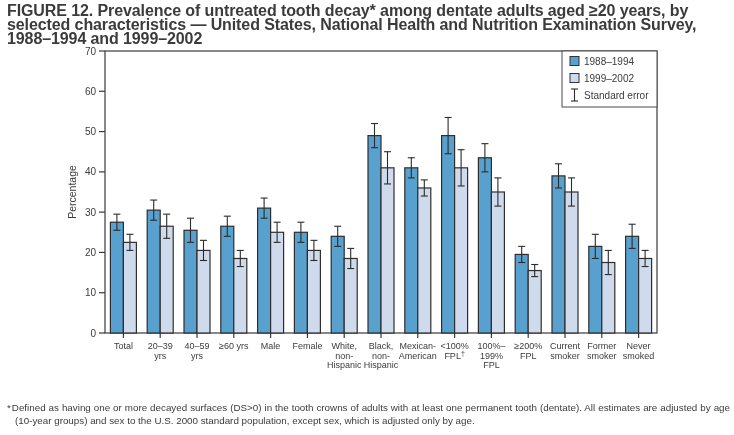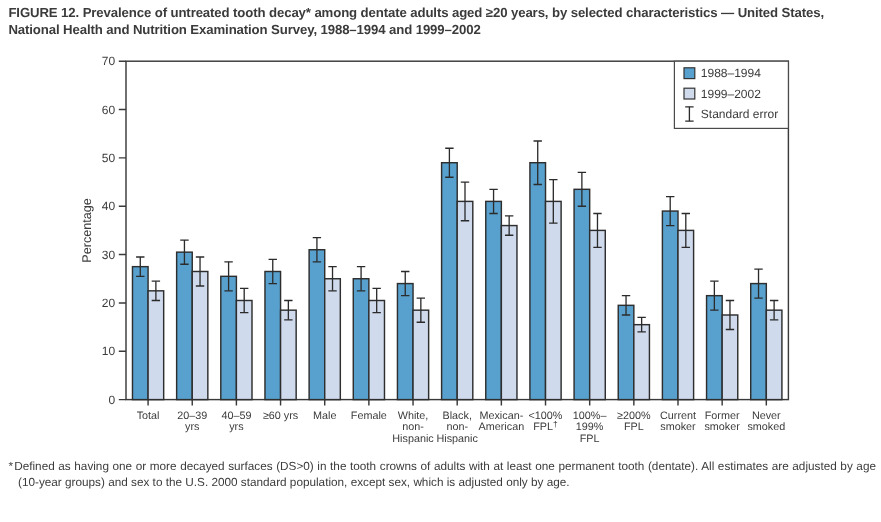--- a/index.html
+++ b/index.html
@@ -2,26 +2,26 @@
 <html><head>
 <meta charset="utf-8">
 <style>
   html,body{margin:0;padding:0;}
   body{
     width:734px;height:435px;background:#ffffff;position:relative;overflow:hidden;
     font-family:"Liberation Sans",sans-serif;
   }
   .title{
     position:absolute;left:7px;top:4px;width:723px;
-    font-size:11px;font-weight:bold;line-height:14px;color:#3b3b3b;letter-spacing:-0.1px;
+    font-size:16px;font-weight:bold;line-height:14px;color:#3b3b3b;letter-spacing:-0.1px;
   }
   .chart-wrap{position:absolute;left:0;top:42px;width:734px;height:340px;}
   svg{font-family:"Liberation Sans",sans-serif;}
   .footnotes{
-    position:absolute;left:7px;top:383px;width:723px;
+    position:absolute;left:7px;top:401px;width:723px;
     color:#3b3b3b;font-size:9.8px;line-height:13px;
   }
   .footnotes p{margin:0;padding-left:8px;text-indent:-8px;text-align:justify;}
   .fn-marker{padding-right:1px;}
   .fn-marker.dagger{font-size:8.5px;vertical-align:3px;}
 </style>
 </head>
 <body>
 
 <div class="title">FIGURE 12. Prevalence of untreated tooth decay* among dentate adults aged ≥20 years, by selected characteristics — United States, National Health and Nutrition Examination Survey, 1988–1994 and 1999–2002</div>

